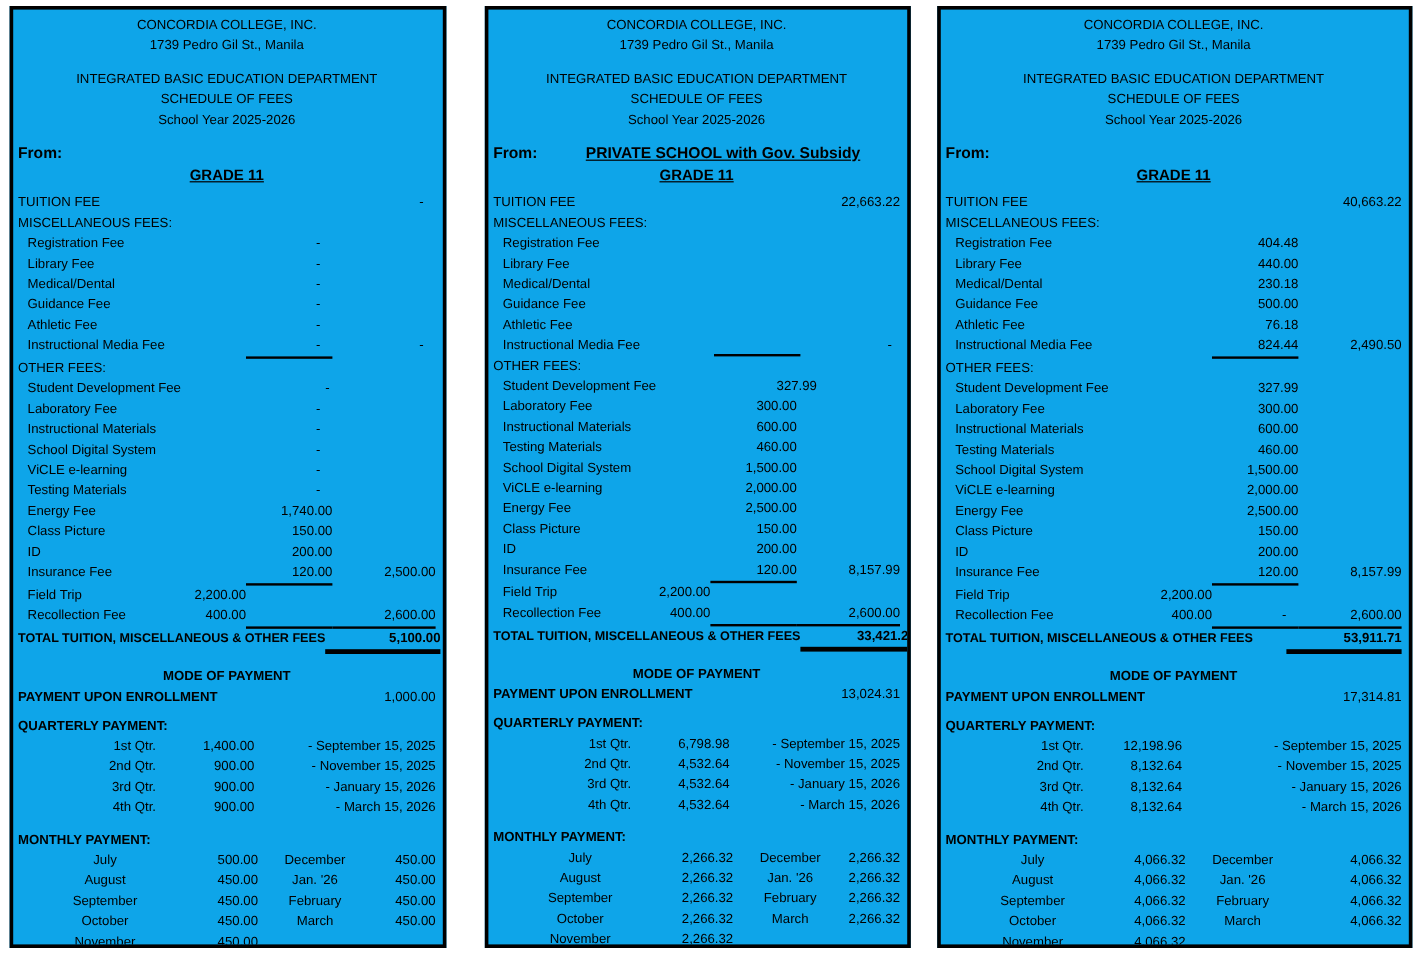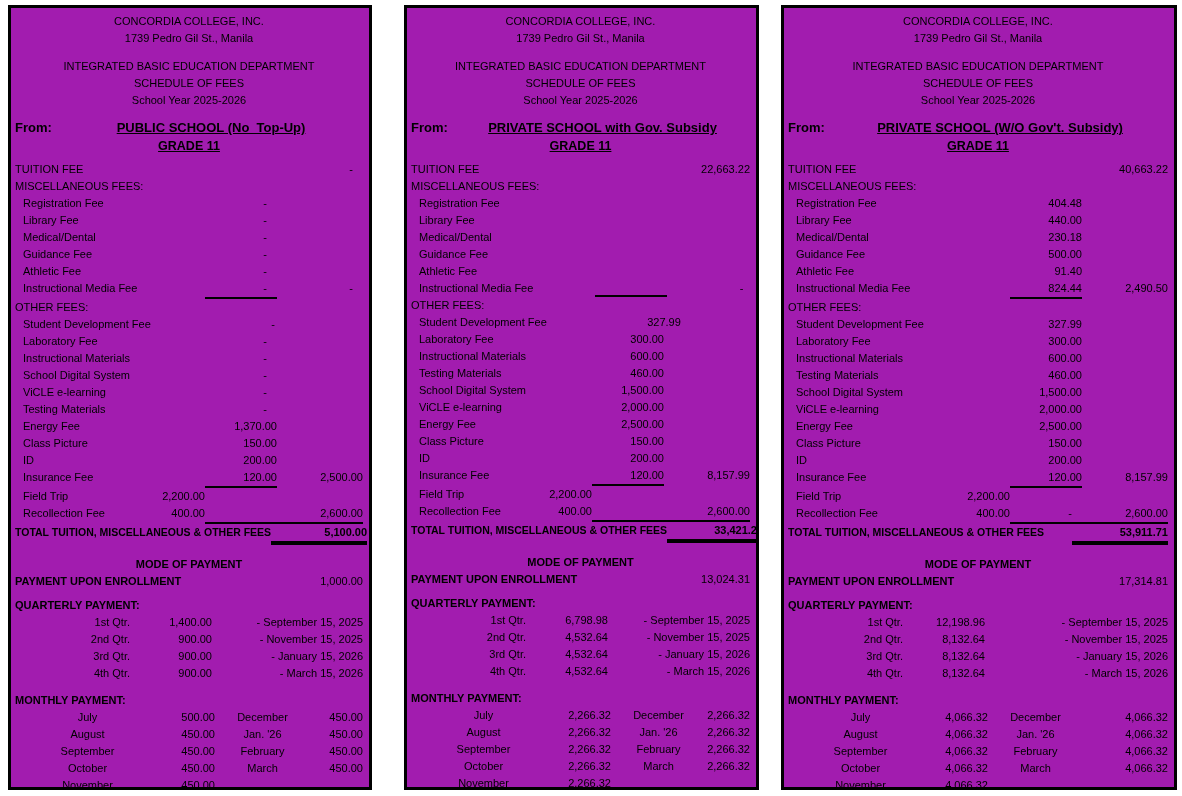--- a/index.html
+++ b/index.html
@@ -1,19 +1,19 @@
 <!DOCTYPE html>
 <html><head>
 <meta charset="utf-8">
 <style>
   html,body{margin:0;padding:0;background:#fff;}
   body{width:1182px;height:796px;font-family:"Liberation Sans",sans-serif;color:#000;overflow:hidden;}
   #page{display:flex;padding:5px 0 6px 8px;box-sizing:border-box;}
   .panel{border:3px solid #000;box-sizing:border-box;width:364px;height:785px;
-         padding:5px 6px 0 4px;font-size:11px;line-height:17px;overflow:hidden;background:#a21caf;}
+         padding:5px 6px 0 4px;font-size:11px;line-height:17px;overflow:hidden;background:#0ea5e9;}
   .panel:nth-child(2){width:355px;margin-left:32px;}
   .panel:nth-child(3){width:396px;margin-left:22px;}
   .c{text-align:center;}
   .b{font-weight:bold;}
   .u{text-decoration:underline;}
   .mt10{margin-top:11px;}
   .fromline{margin-top:9px;font-size:13px;font-weight:bold;display:flex;line-height:19px;white-space:pre;}
   .src{flex:1;text-align:center;}
   .gradeline{line-height:19px;font-size:12.5px;}
   .fees{margin-top:5px;}
@@ -46,21 +46,20 @@
 
 <div id="page">
   <section class="panel">
     <div class="c">CONCORDIA COLLEGE, INC.</div>
     <div class="c">1739 Pedro Gil St., Manila</div>
     <div class="c mt10">INTEGRATED BASIC EDUCATION DEPARTMENT</div>
     <div class="c">SCHEDULE OF FEES</div>
     <div class="c">School Year 2025-2026</div>
     <div class="fromline">
       <span>From:  </span>
-      <span class="u src">PUBLIC SCHOOL (No  Top-Up)</span>
     </div>
     <div class="c gradeline">
       <span class="b u">GRADE 11</span>
     </div>
     <div class="fees">
   <div class="frow flush">
     <span class="fl">TUITION FEE</span>
     <span class="n c1"></span>
     <span class="n c2"></span>
     <span class="n c3 dash">-</span>
@@ -160,21 +159,21 @@
   <div class="frow">
     <span class="fl">Testing Materials</span>
     <span class="n c1"></span>
     <span class="n c2 dash">-</span>
     <span class="n c3"></span>
   </div>
 
   <div class="frow">
     <span class="fl">Energy Fee</span>
     <span class="n c1"></span>
-    <span class="n c2">1,370.00</span>
+    <span class="n c2">1,740.00</span>
     <span class="n c3"></span>
   </div>
 
   <div class="frow">
     <span class="fl">Class Picture</span>
     <span class="n c1"></span>
     <span class="n c2">150.00</span>
     <span class="n c3"></span>
   </div>
 
@@ -516,21 +515,20 @@
   </section>
 
   <section class="panel">
     <div class="c">CONCORDIA COLLEGE, INC.</div>
     <div class="c">1739 Pedro Gil St., Manila</div>
     <div class="c mt10">INTEGRATED BASIC EDUCATION DEPARTMENT</div>
     <div class="c">SCHEDULE OF FEES</div>
     <div class="c">School Year 2025-2026</div>
     <div class="fromline">
       <span>From:  </span>
-      <span class="u src">PRIVATE SCHOOL (W/O Gov't. Subsidy)</span>
     </div>
     <div class="c gradeline">
       <span class="b u">GRADE 11</span>
     </div>
     <div class="fees">
   <div class="frow flush">
     <span class="fl">TUITION FEE</span>
     <span class="n c1"></span>
     <span class="n c2"></span>
     <span class="n c3">40,663.22</span>
@@ -567,21 +565,21 @@
   <div class="frow">
     <span class="fl">Guidance Fee</span>
     <span class="n c1"></span>
     <span class="n c2">500.00</span>
     <span class="n c3"></span>
   </div>
 
   <div class="frow">
     <span class="fl">Athletic Fee</span>
     <span class="n c1"></span>
-    <span class="n c2">91.40</span>
+    <span class="n c2">76.18</span>
     <span class="n c3"></span>
   </div>
 
   <div class="frow u2">
     <span class="fl">Instructional Media Fee</span>
     <span class="n c1"></span>
     <span class="n c2">824.44</span>
     <span class="n c3">2,490.50</span>
   </div>
 

